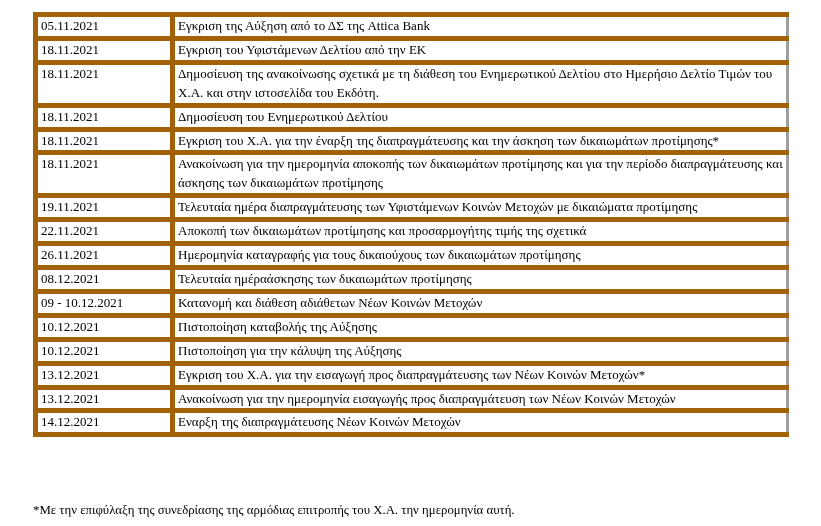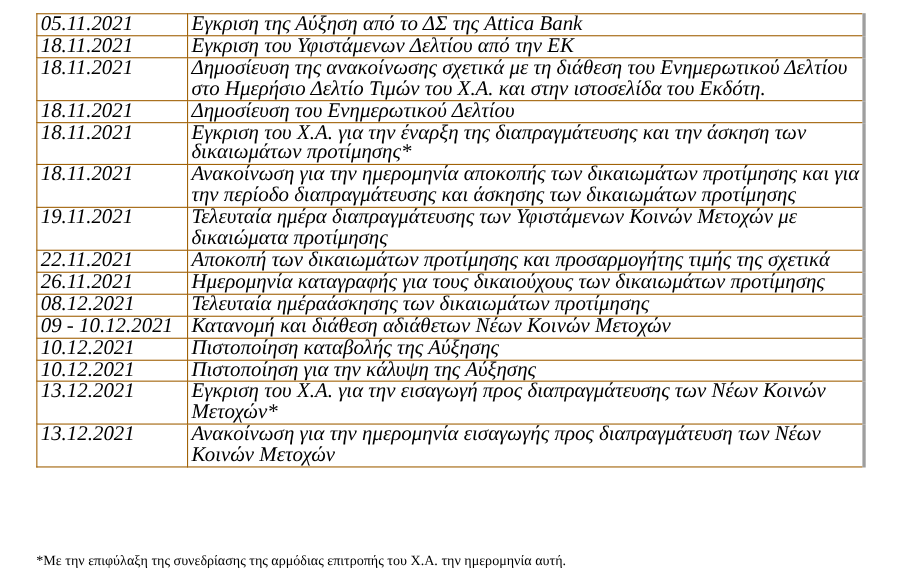--- a/index.html
+++ b/index.html
@@ -17,27 +17,26 @@
   }
   .timeline-table {
     position: absolute;
     left: 33px;
     top: 12px;
     width: 752px;
     border-collapse: collapse;
     table-layout: fixed;
   }
   .timeline-table td {
-    border: 1px solid #a16207;
-    font-size: 19px;
+    border: 5px solid #a16207;
+    font-size: 13px;
     line-height: 18.9px;
     vertical-align: top;
     padding: 0 2px 0 3px;
     overflow: hidden;
-    font-style: italic;
   }
   .timeline-table td.event-cell {
     border-right: 3px solid #9e9e9e;
   }
   .timeline-table col.date-col { width: 137px; }
   .timeline-table col.event-col { width: 615px; }
   .footnote {
     position: absolute;
     left: 33px;
     top: 503px;
@@ -108,16 +107,20 @@
         <td class="event-cell">Πιστοποίηση για την κάλυψη της Αύξησης</td>
       </tr>
       <tr>
         <td class="date-cell">13.12.2021</td>
         <td class="event-cell">Εγκριση του Χ.Α. για την εισαγωγή προς διαπραγμάτευσης των Νέων Κοινών Μετοχών*</td>
       </tr>
       <tr>
         <td class="date-cell">13.12.2021</td>
         <td class="event-cell">Ανακοίνωση για την ημερομηνία εισαγωγής προς διαπραγμάτευση των Νέων Κοινών Μετοχών</td>
       </tr>
+      <tr>
+        <td class="date-cell">14.12.2021</td>
+        <td class="event-cell">Εναρξη της διαπραγμάτευσης Νέων Κοινών Μετοχών</td>
+      </tr>
     </tbody>
 </table>
 
 <div class="footnote">*Με την επιφύλαξη της συνεδρίασης της αρμόδιας επιτροπής του Χ.Α. την ημερομηνία αυτή.</div>
 
 </body></html>

